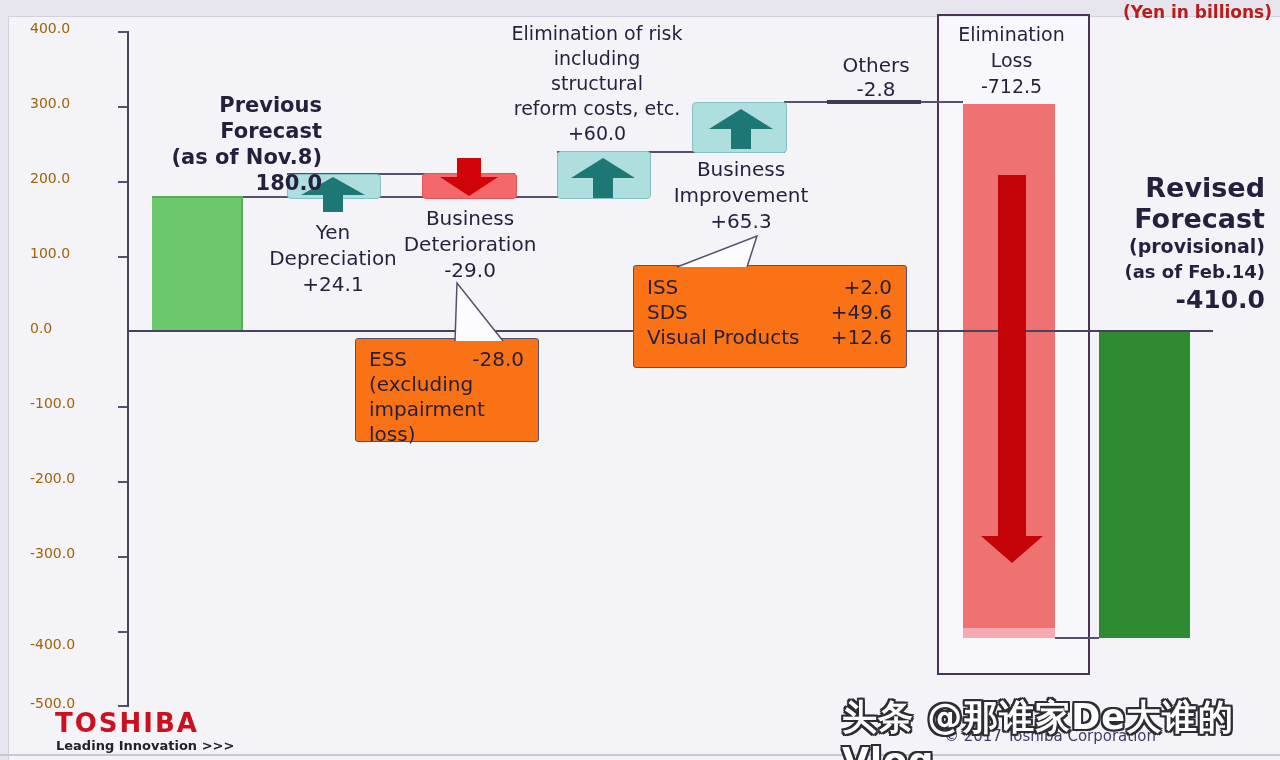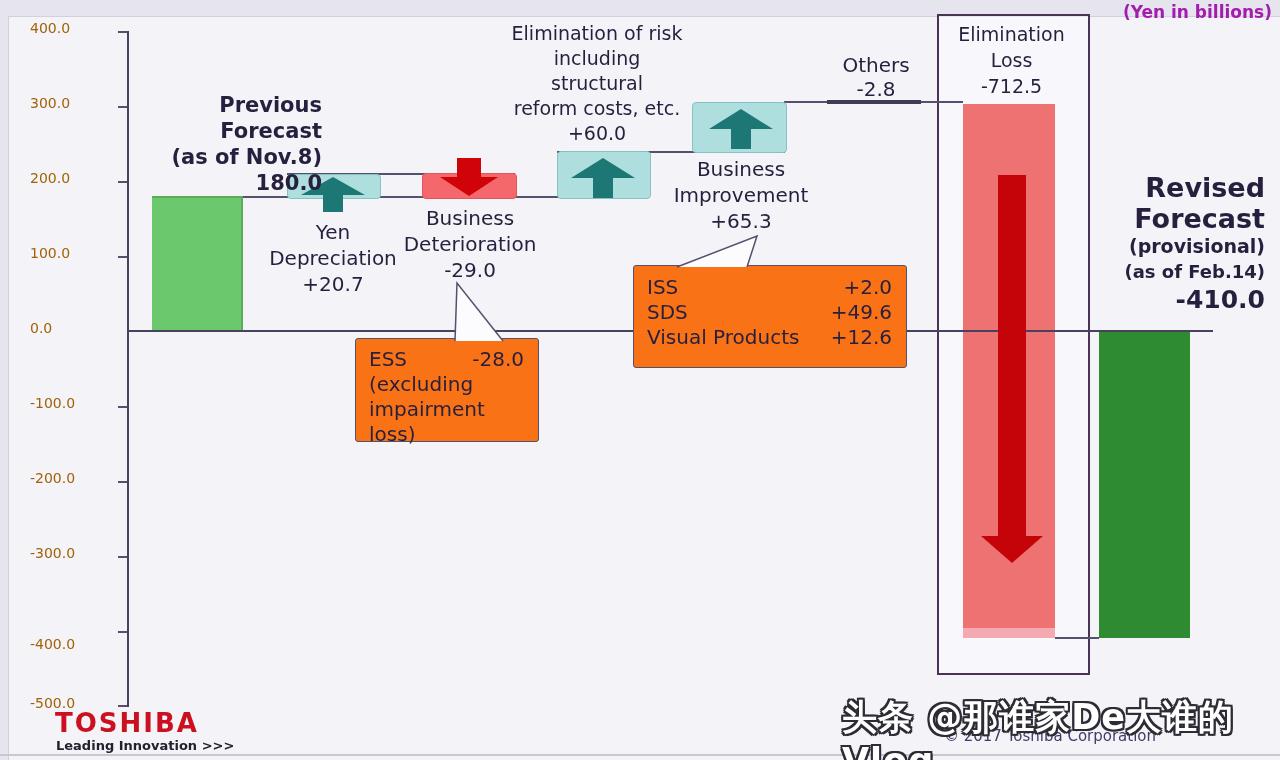--- a/index.html
+++ b/index.html
@@ -20,21 +20,21 @@
   .callout{position:absolute;background:#f97316;border:1.5px solid #55506c;border-radius:3px;z-index:4;font-size:20px;line-height:25px;color:#261f3d;}
   .crow{display:flex;justify-content:space-between;padding:0 14px 0 13px;}
   .cline{padding:0 14px 0 13px;text-align:left;}
   svg{display:block;}
   #watermark{position:absolute;left:842px;top:694px;z-index:10;font-size:35px;font-weight:bold;color:#ffffff;letter-spacing:1px;
     text-shadow:-2px -2px 0 #2c2c34,2px -2px 0 #2c2c34,-2px 2px 0 #2c2c34,2px 2px 0 #2c2c34,0 -2px 0 #2c2c34,0 2px 0 #2c2c34,-2px 0 0 #2c2c34,2px 0 0 #2c2c34;}
   #logo{position:absolute;left:55px;top:708px;font-size:26px;font-weight:800;letter-spacing:2px;color:#cc1020;z-index:6;}
   #tagline{position:absolute;left:56px;top:738px;font-size:13px;font-weight:bold;color:#26202e;z-index:6;}
   #copyright{position:absolute;left:900px;top:727px;width:300px;text-align:center;font-size:15px;color:#463a6a;z-index:6;}
   #footer-line{position:absolute;left:0;top:754px;width:1280px;height:2px;background:#c9c7d2;z-index:5;}
-  #unit-note{position:absolute;right:8px;top:2px;font-size:17px;font-weight:600;color:#a21caf;z-index:6;}
+  #unit-note{position:absolute;right:8px;top:2px;font-size:17px;font-weight:600;color:#b91c1c;z-index:6;}
   #impair-outline{position:absolute;left:937px;top:14px;width:149px;height:657px;border:2px solid #4a3355;background:rgba(252,251,255,0.55);z-index:1;}
   #pointer-layer{position:absolute;left:0;top:0;width:1280px;height:760px;z-index:5;pointer-events:none;}
 </style>
 </head>
 <body>
 
 <div id="stage">
   <div id="slide"></div>
 
   <div id="unit-note">(Yen in billions)</div>
@@ -106,21 +106,21 @@
   <div class="lbl bold" style="left:92px;top:92px;width:230px;font-size:21px;line-height:26px;">
     <div>Previous</div>
     <div>Forecast</div>
     <div>(as of Nov.8)</div>
     <div>180.0</div>
   </div>
 
   <div class="lbl" style="left:243px;top:219px;width:180px;font-size:20px;line-height:26px;">
     <div>Yen</div>
     <div>Depreciation</div>
-    <div>+20.7</div>
+    <div>+24.1</div>
   </div>
 
   <div class="lbl" style="left:380px;top:205px;width:180px;font-size:20px;line-height:26px;">
     <div>Business</div>
     <div>Deterioration</div>
     <div>-29.0</div>
   </div>
 
   <div class="lbl" style="left:487px;top:21px;width:220px;font-size:19px;line-height:25px;">
     <div>Elimination of risk</div>

